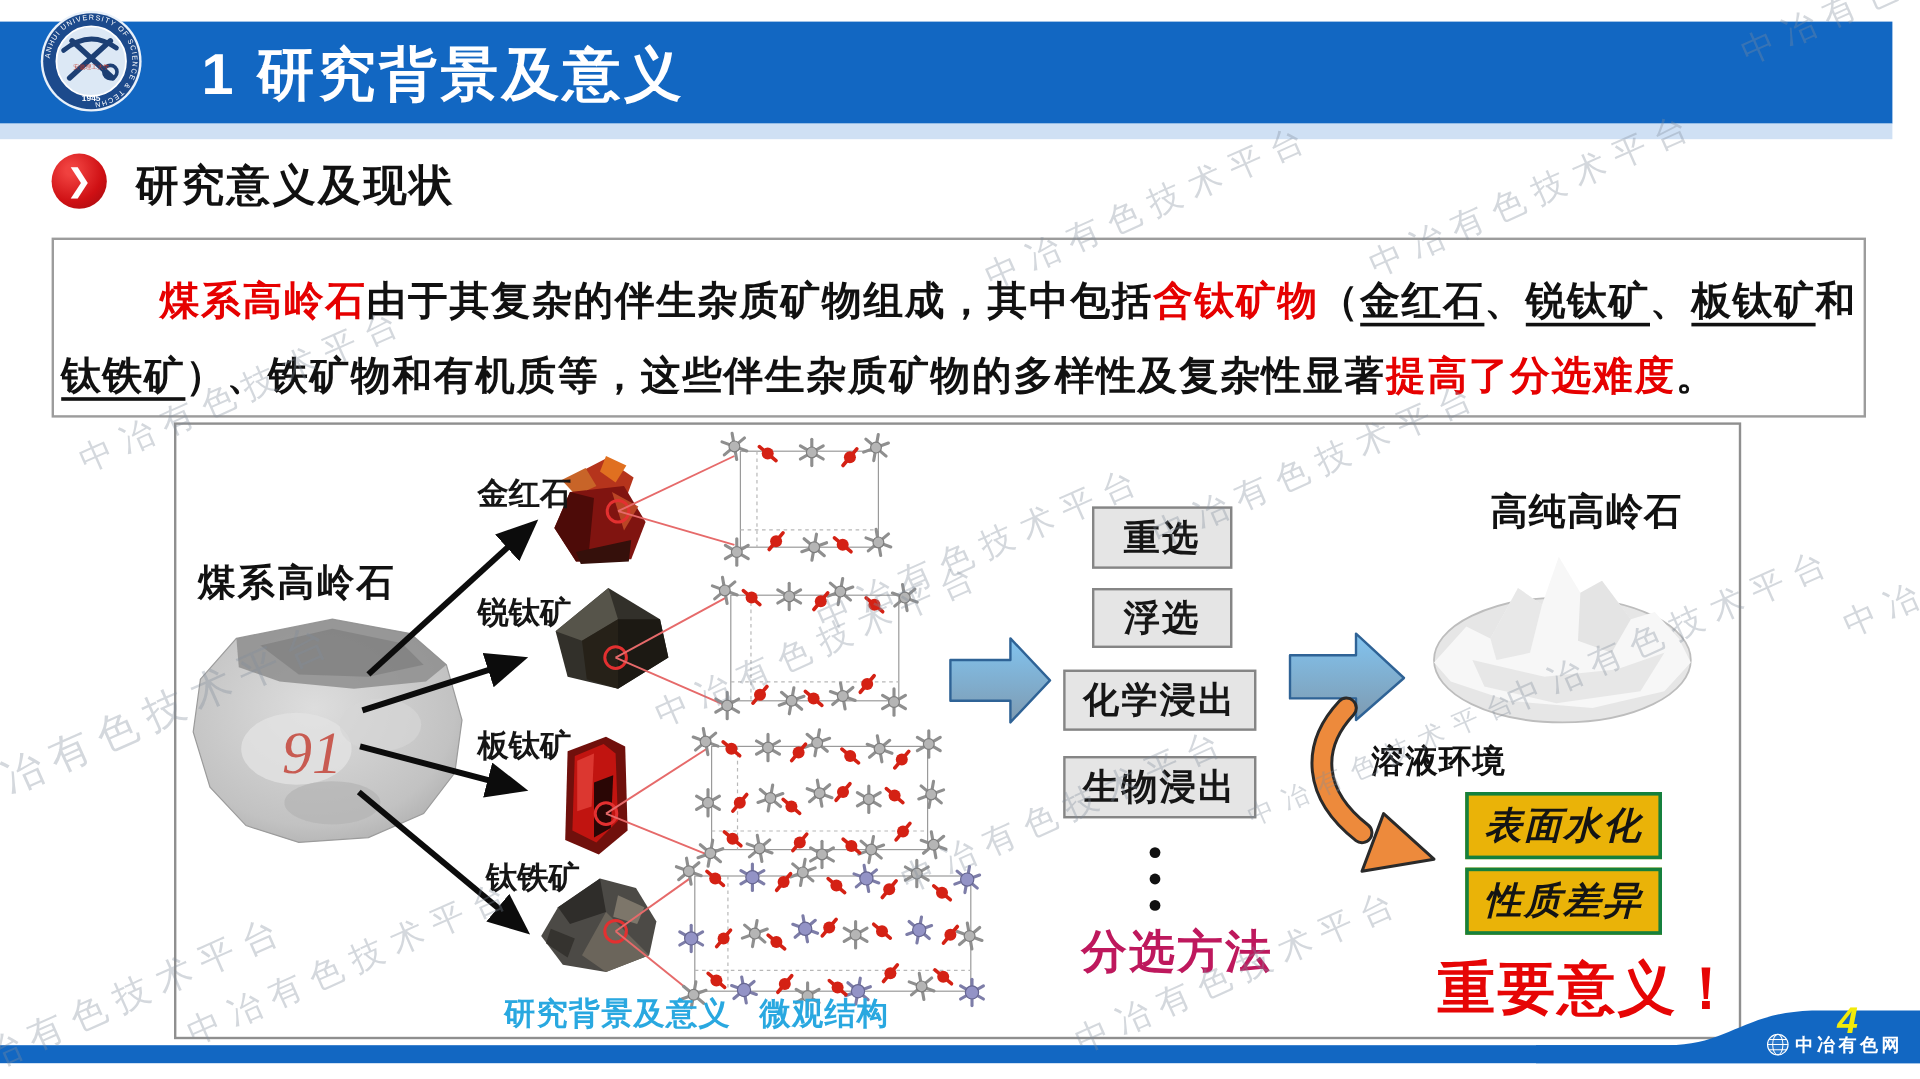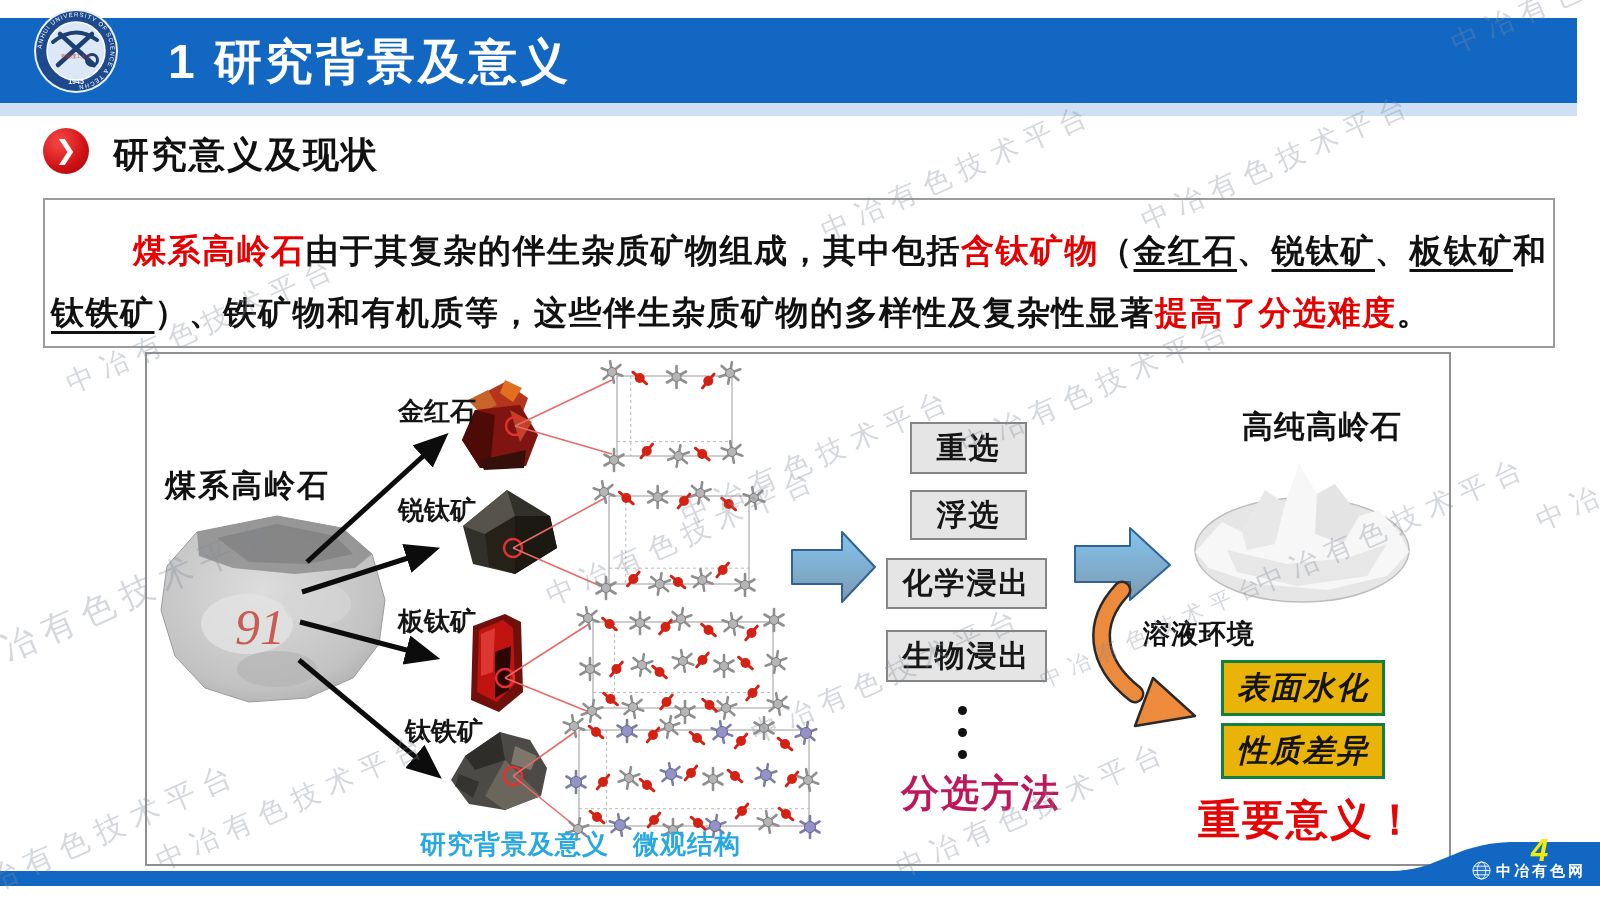--- a/index.html
+++ b/index.html
@@ -41,21 +41,21 @@
   #mb2{left:886px;top:558px;width:157px;height:47px;}
   #mb3{left:886px;top:630px;width:157px;height:48px;}
   .dotcol{left:958px;width:9px;}
   .dot{width:9px;height:9px;border-radius:50%;background:#111;}
   #cap-methods{left:901px;top:768px;font-size:38px;font-weight:bold;color:#be185d;letter-spacing:2px;}
   #lbl-product{left:1242px;top:406px;font-size:31px;font-weight:600;color:#111;letter-spacing:1px;}
   #lbl-solution{left:1143px;top:616px;font-size:27px;font-weight:bold;color:#111;letter-spacing:1px;}
   .outcome-box{left:1221px;width:158px;height:50px;background:#eab308;border:3px solid #15803d;
       display:flex;align-items:center;justify-content:center;font-size:31px;font-weight:bold;color:#141414;letter-spacing:2px;font-style:italic;}
   #ob0{top:660px;} #ob1{top:723px;}
-  #lbl-significance{left:1198px;top:792px;font-size:42px;font-weight:bold;color:#e60505;letter-spacing:2px;}
+  #lbl-significance{left:1198px;top:792px;font-size:48px;font-weight:bold;color:#e60505;letter-spacing:2px;}
   
   #footer-bar{left:0;top:871px;width:1600px;height:15px;background:#1267c2;}
   #footer-wave{left:1280px;top:830px;width:320px;height:62px;}
   #footer-brand{left:1496px;top:862px;font-size:15px;font-weight:bold;color:#fff;letter-spacing:3px;}
   #footer-globe{left:1472px;top:861px;width:19px;height:19px;}
   #page-number{left:1531px;top:833px;font-size:31px;font-weight:bold;color:#f2ea0a;font-style:italic;}
   
   .watermark{position:absolute;color:rgba(130,142,155,0.34);font-size:28px;letter-spacing:9px;
       transform:rotate(-24deg);transform-origin:left top;white-space:nowrap;pointer-events:none;}
 </style>

